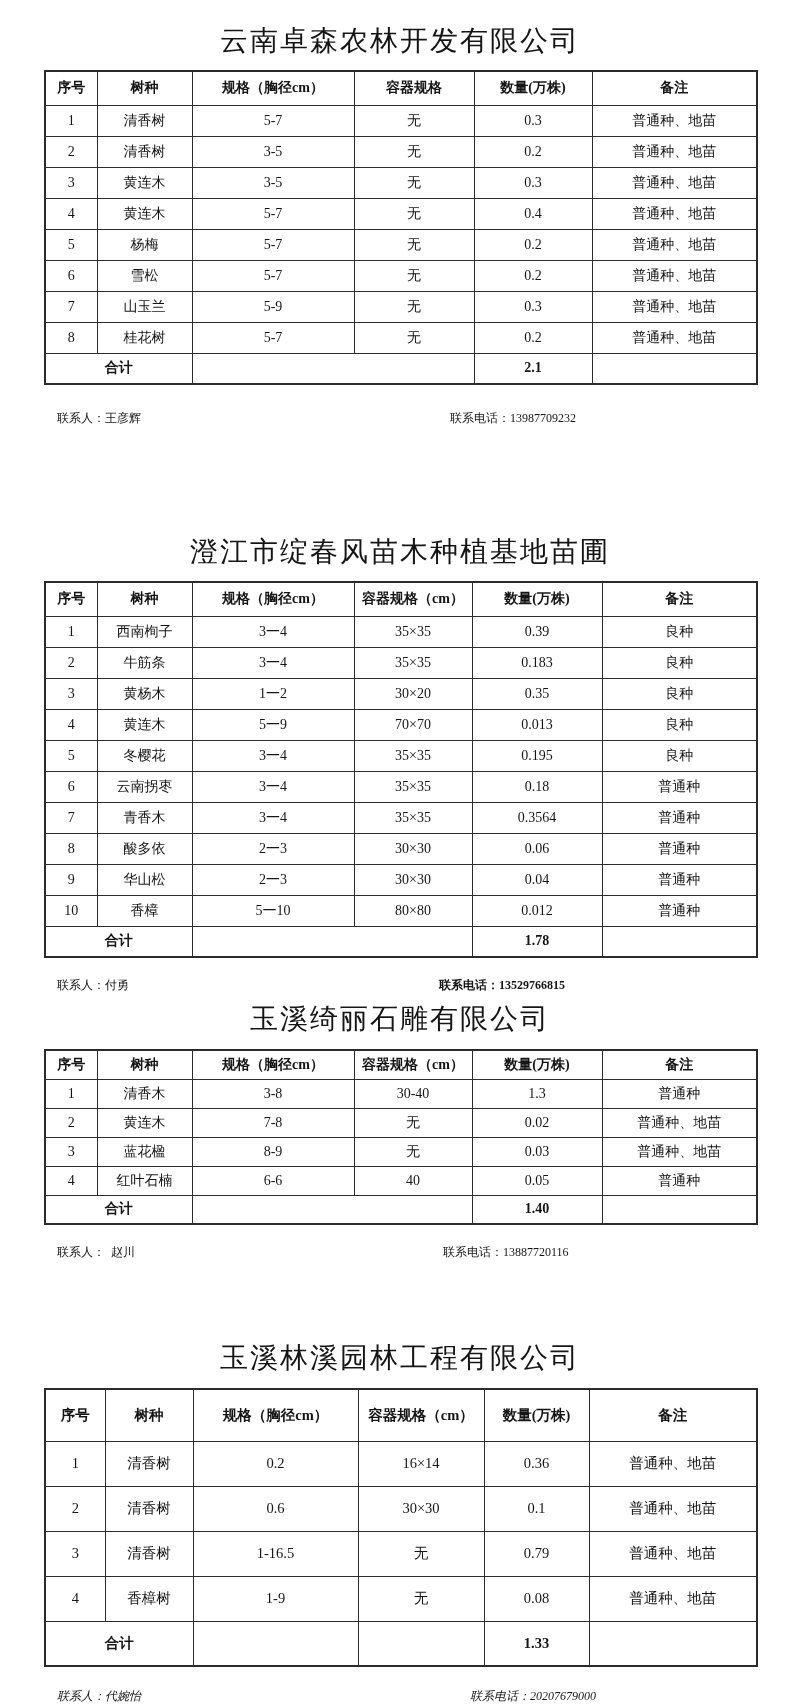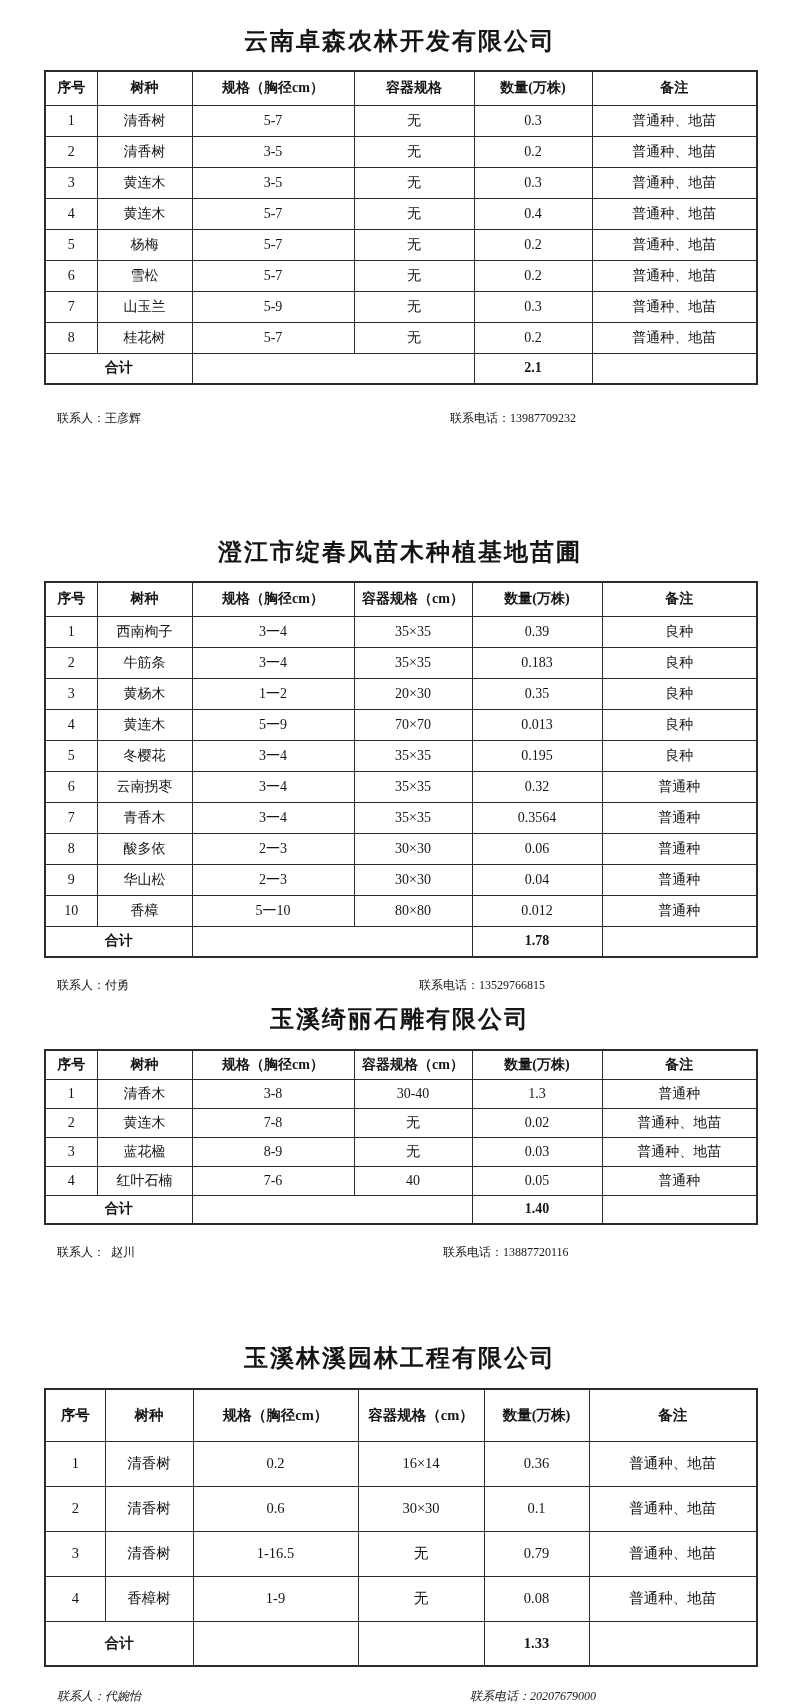--- a/index.html
+++ b/index.html
@@ -8,23 +8,23 @@
     width: 800px;
     margin: 0;
     color: #151515;
     font-family: "Liberation Serif", "DejaVu Serif", serif;
   }
   .page { width: 800px; padding: 28px 44px 8px; }
 
   .sec-title {
     margin: 0 0 8px;
     text-align: center;
-    font-size: 24px;
+    font-size: 28px;
     line-height: 26px;
-    font-weight: 700;
+    font-weight: 400;
     letter-spacing: 2px;
   }
 
   table {
     width: 712px;
     margin: 16px auto;
     border-collapse: collapse;
     table-layout: fixed;
     border: 2px solid #2b2b2b;
   }
@@ -52,21 +52,21 @@
     width: 712px;
     margin: 22px auto 0;
     height: 22px;
     font-size: 12px;
     line-height: 22px;
   }
   .contact span { white-space: pre; }
   .contact .person { position: absolute; left: 13px; top: 0; }
   .contact .phone  { position: absolute; top: 0; }
   .sec1 .phone { left: 406px; }
-  .sec2 .phone { left: 375px; }
+  .sec2 .phone { left: 395px; font-weight: bold; }
   .sec3 .phone { left: 399px; }
   .sec4 .phone { left: 426px; }
 
   .sec2 { margin-top: 110px; }
   .sec2 .contact { margin-top: 12px; }
   .sec3 { margin-top: 10px; }
   .sec3 .sec-title { margin-bottom: 17px; }
   .sec3 .contact { margin-top: 12px; }
   .sec4 { margin-top: 82px; }
   .sec4 .sec-title { margin-bottom: 17px; }
@@ -212,21 +212,21 @@
           <td>牛筋条</td>
           <td>3一4</td>
           <td>35×35</td>
           <td>0.183</td>
           <td>良种</td>
         </tr>
         <tr>
           <td>3</td>
           <td>黄杨木</td>
           <td>1一2</td>
-          <td>20×30</td>
+          <td>30×20</td>
           <td>0.35</td>
           <td>良种</td>
         </tr>
         <tr>
           <td>4</td>
           <td>黄连木</td>
           <td>5一9</td>
           <td>70×70</td>
           <td>0.013</td>
           <td>良种</td>
@@ -237,21 +237,21 @@
           <td>3一4</td>
           <td>35×35</td>
           <td>0.195</td>
           <td>良种</td>
         </tr>
         <tr>
           <td>6</td>
           <td>云南拐枣</td>
           <td>3一4</td>
           <td>35×35</td>
-          <td>0.32</td>
+          <td>0.18</td>
           <td>普通种</td>
         </tr>
         <tr>
           <td>7</td>
           <td>青香木</td>
           <td>3一4</td>
           <td>35×35</td>
           <td>0.3564</td>
           <td>普通种</td>
         </tr>
@@ -335,21 +335,21 @@
           <td>3</td>
           <td>蓝花楹</td>
           <td>8-9</td>
           <td>无</td>
           <td>0.03</td>
           <td>普通种、地苗</td>
         </tr>
         <tr>
           <td>4</td>
           <td>红叶石楠</td>
-          <td>7-6</td>
+          <td>6-6</td>
           <td>40</td>
           <td>0.05</td>
           <td>普通种</td>
         </tr>
         <tr>
           <td colspan="2" class="bold">合计</td>
           <td colspan="2"></td>
           <td class="bold">1.40</td>
           <td></td>
         </tr>

